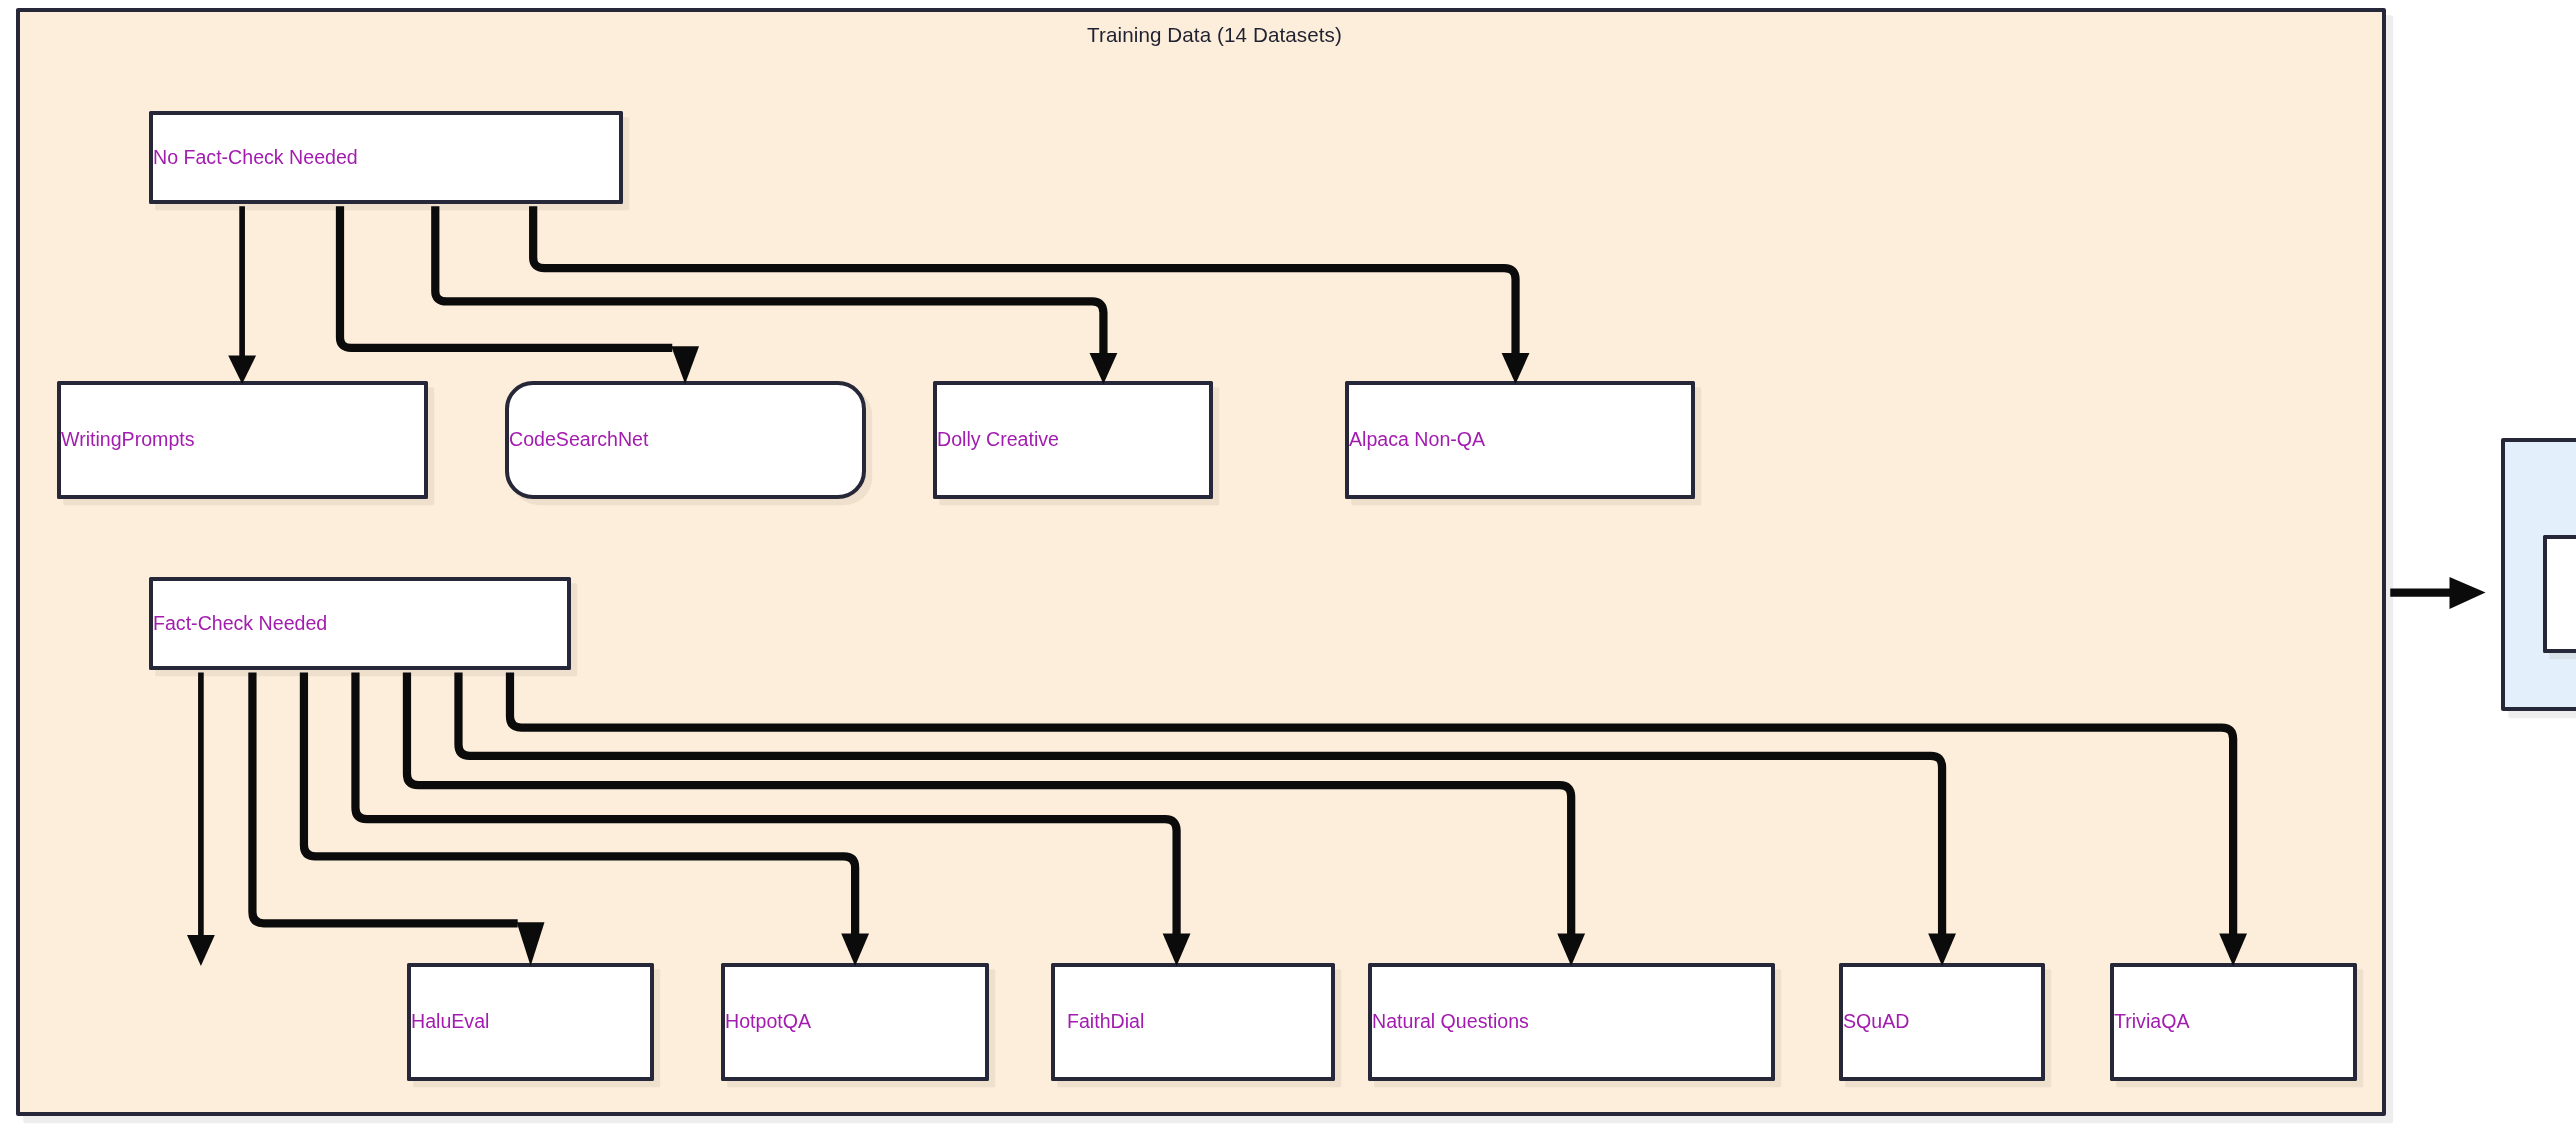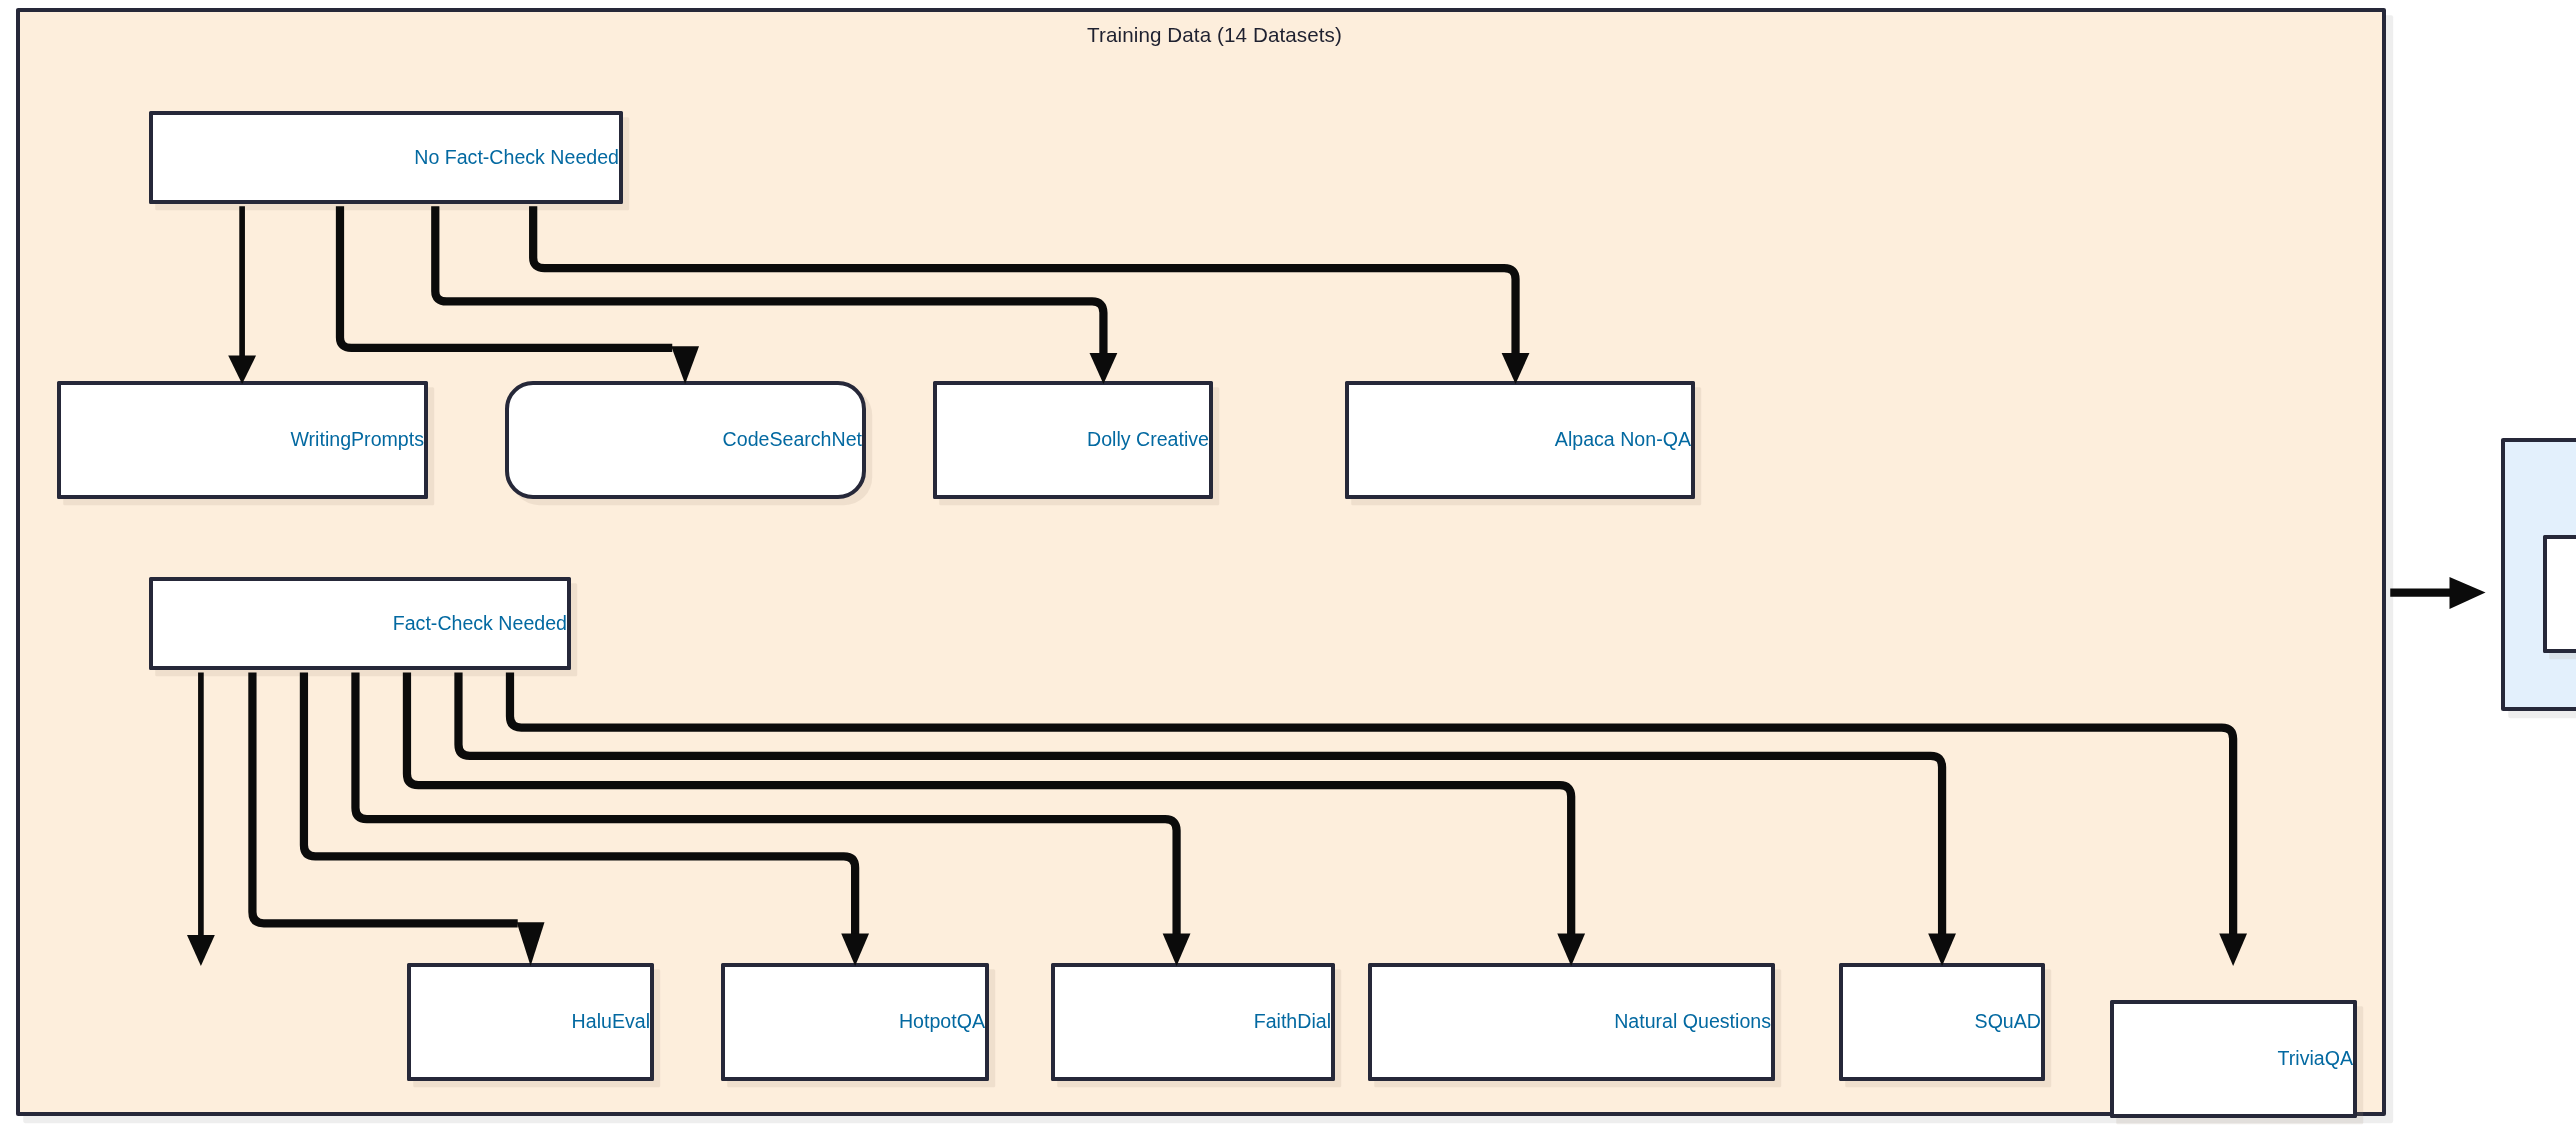--- a/index.html
+++ b/index.html
@@ -57,22 +57,22 @@
 
   
   .node {
     position: absolute;
     background: #ffffff;
     border: 4.6px solid #262839;
     border-radius: 1.5px;
     box-sizing: border-box;
     display: flex;
     align-items: center;
-    justify-content: flex-end;
-    color: #0369a1;
+    justify-content: flex-start;
+    color: #a21caf;
     font-size: 19.6px;
     font-family: "Liberation Sans", sans-serif;
     white-space: nowrap;
     box-shadow: 6.2px 6.2px 0 0 rgba(165,150,130,0.16);
   }
   .node-label {
     pointer-events: none;
     line-height: 1;
   }
 
@@ -136,21 +136,21 @@
   </div>
   <div class="node" style="left:1051px; top:963px; width:284px; height:118px;padding-left:12px;">
     <span class="node-label">FaithDial</span>
   </div>
   <div class="node" style="left:1368px; top:963px; width:407px; height:118px;">
     <span class="node-label">Natural Questions</span>
   </div>
   <div class="node" style="left:1839px; top:963px; width:206px; height:118px;">
     <span class="node-label">SQuAD</span>
   </div>
-  <div class="node" style="left:2110px; top:963px; width:247px; height:118px;margin-top:37px;">
+  <div class="node" style="left:2110px; top:963px; width:247px; height:118px;">
     <span class="node-label">TriviaQA</span>
   </div>
 
   <div class="subgraph" id="sentinel-container">
     <div class="subgraph-title">HaluGate Sentinel</div>
   </div>
 
   <div class="node" style="left:2543px; top:535px; width:281px; height:118px;">
     
   </div>

